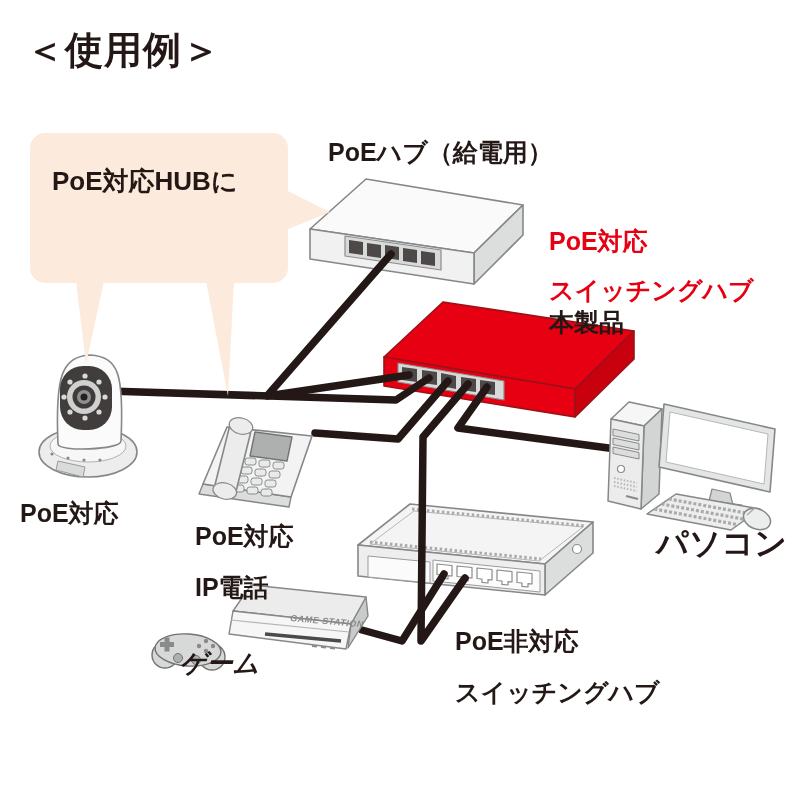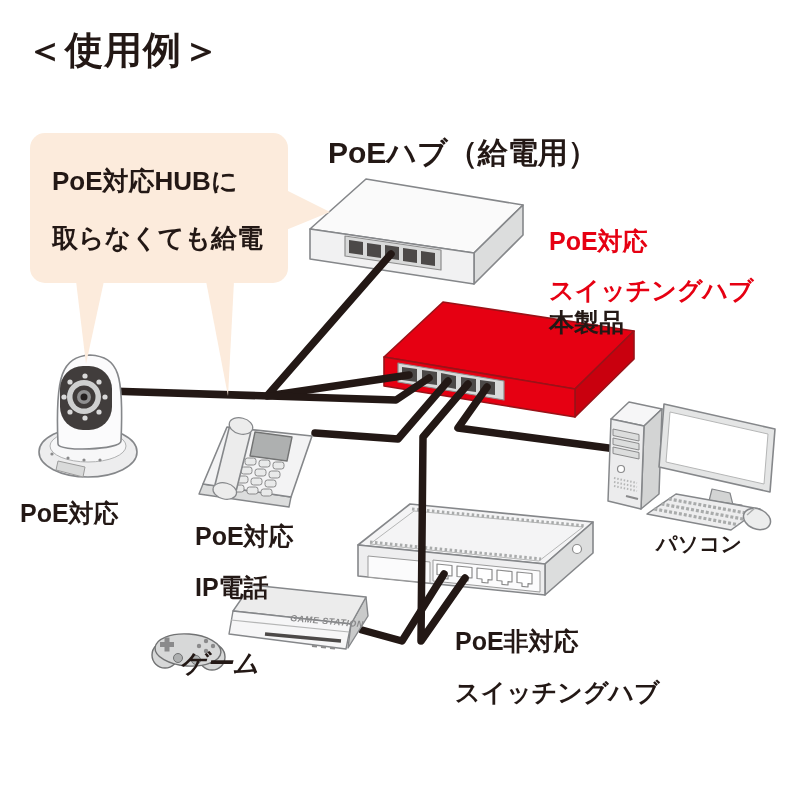--- a/index.html
+++ b/index.html
@@ -5,27 +5,27 @@
   html,body{margin:0;padding:0;background:#ffffff;}
   #canvas{
     position:relative;width:800px;height:800px;background:#ffffff;overflow:hidden;
     font-family:"Liberation Sans","DejaVu Sans",sans-serif;
     color:var(--ink,#231815);
   }
   #art{position:absolute;left:0;top:0;}
   .lbl{position:absolute;font-weight:700;white-space:nowrap;line-height:31px;}
   .lbl span{display:block;margin-top:20px;}
   .title{left:26px;top:27px;font-size:38px;letter-spacing:1px;margin-top:8px;}
-  .hub-label{left:328px;top:137px;font-size:30px;}
+  .hub-label{left:328px;top:137px;font-size:25px;}
   .product-label{left:549px;top:207px;font-size:25px;line-height:29px;}
   .product-label .red{color:var(--accent,#e60012);}
   .product-label .own{margin-top:3px;}
   .camera-label{left:20px;top:478px;font-size:25px;}
   .phone-label{left:195px;top:501px;font-size:25px;}
-  .pc-label{left:656px;top:528px;font-size:21px;}
+  .pc-label{left:656px;top:528px;font-size:32px;font-family:Liberation Serif, serif;}
   .nonpoe-label{left:455px;top:606px;font-size:25px;}
   .game-label{left:180px;top:648px;font-size:26px;font-style:italic;}
   .callout-text{left:52px;top:143px;font-size:26px;line-height:37px;}
   .gs-text{font-style:italic;font-weight:700;letter-spacing:.5px;}
 </style>
 </head>
 <body>
 
 <div id="canvas">
 
@@ -204,21 +204,20 @@
     <polygon points="76,281 104,281 86,364"></polygon>
     <polygon points="206,281 234,281 228,396"></polygon>
     <rect x="30" y="133" width="258" height="150" rx="15"></rect>
   </g>
 </svg>
 
   <div class="lbl title">＜使用例＞</div>
 
   <div class="lbl callout-text">
     <span>PoE対応HUBに</span>
-    <span>取らなくても給電</span>
   </div>
 
   <div class="lbl hub-label">PoEハブ（給電用）</div>
 
   <div class="lbl product-label">
     <span class="red">PoE対応</span>
     <span class="red">スイッチングハブ</span>
     <span class="own">本製品</span>
   </div>
 

